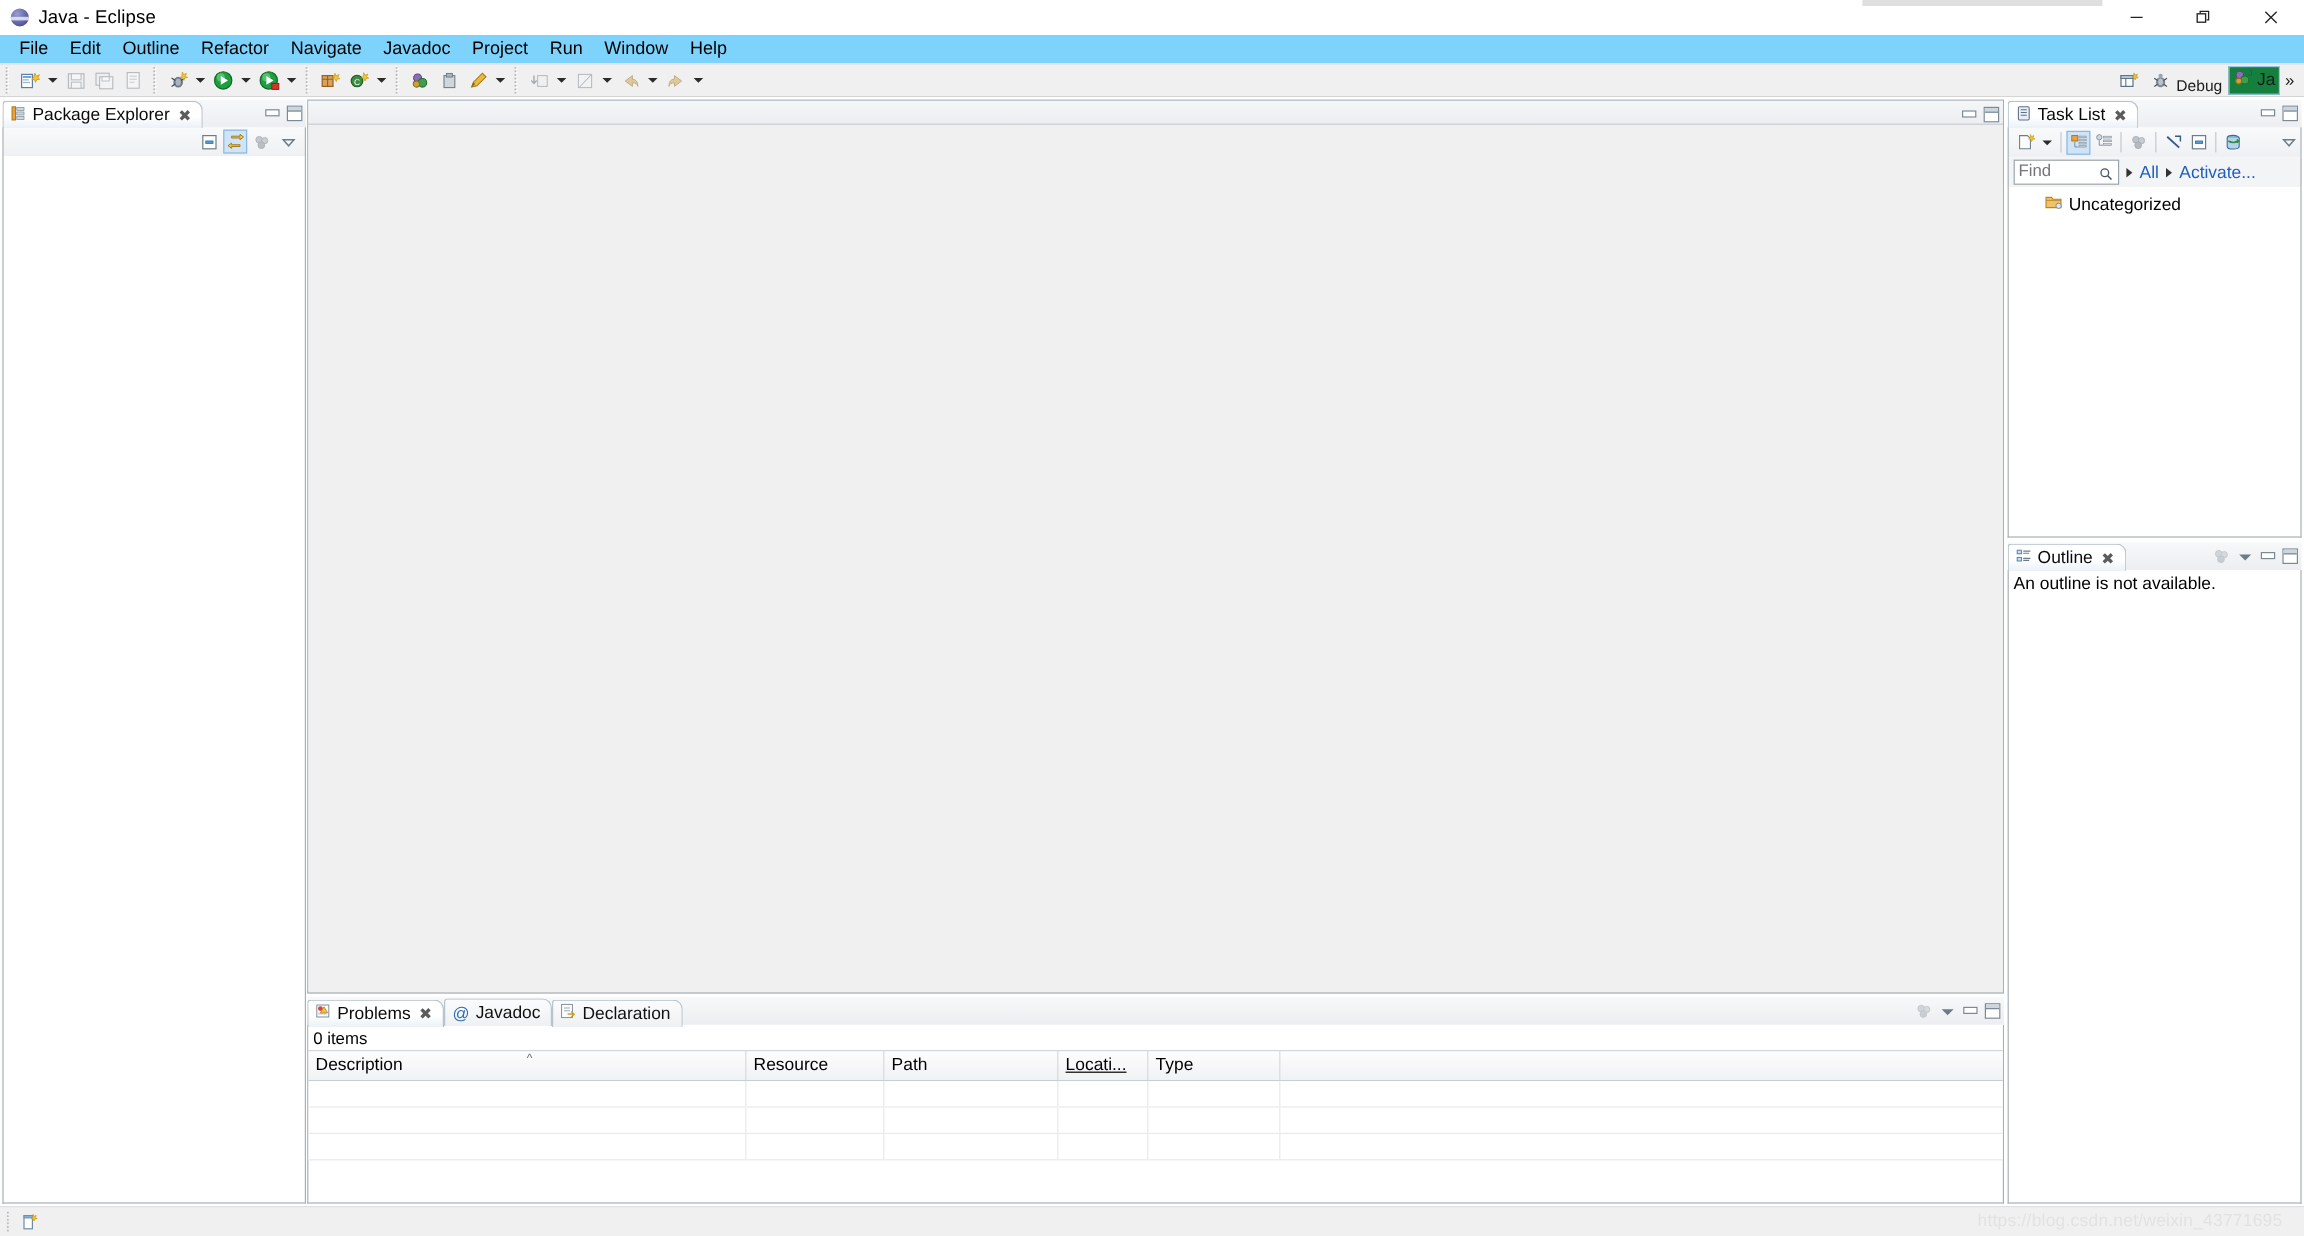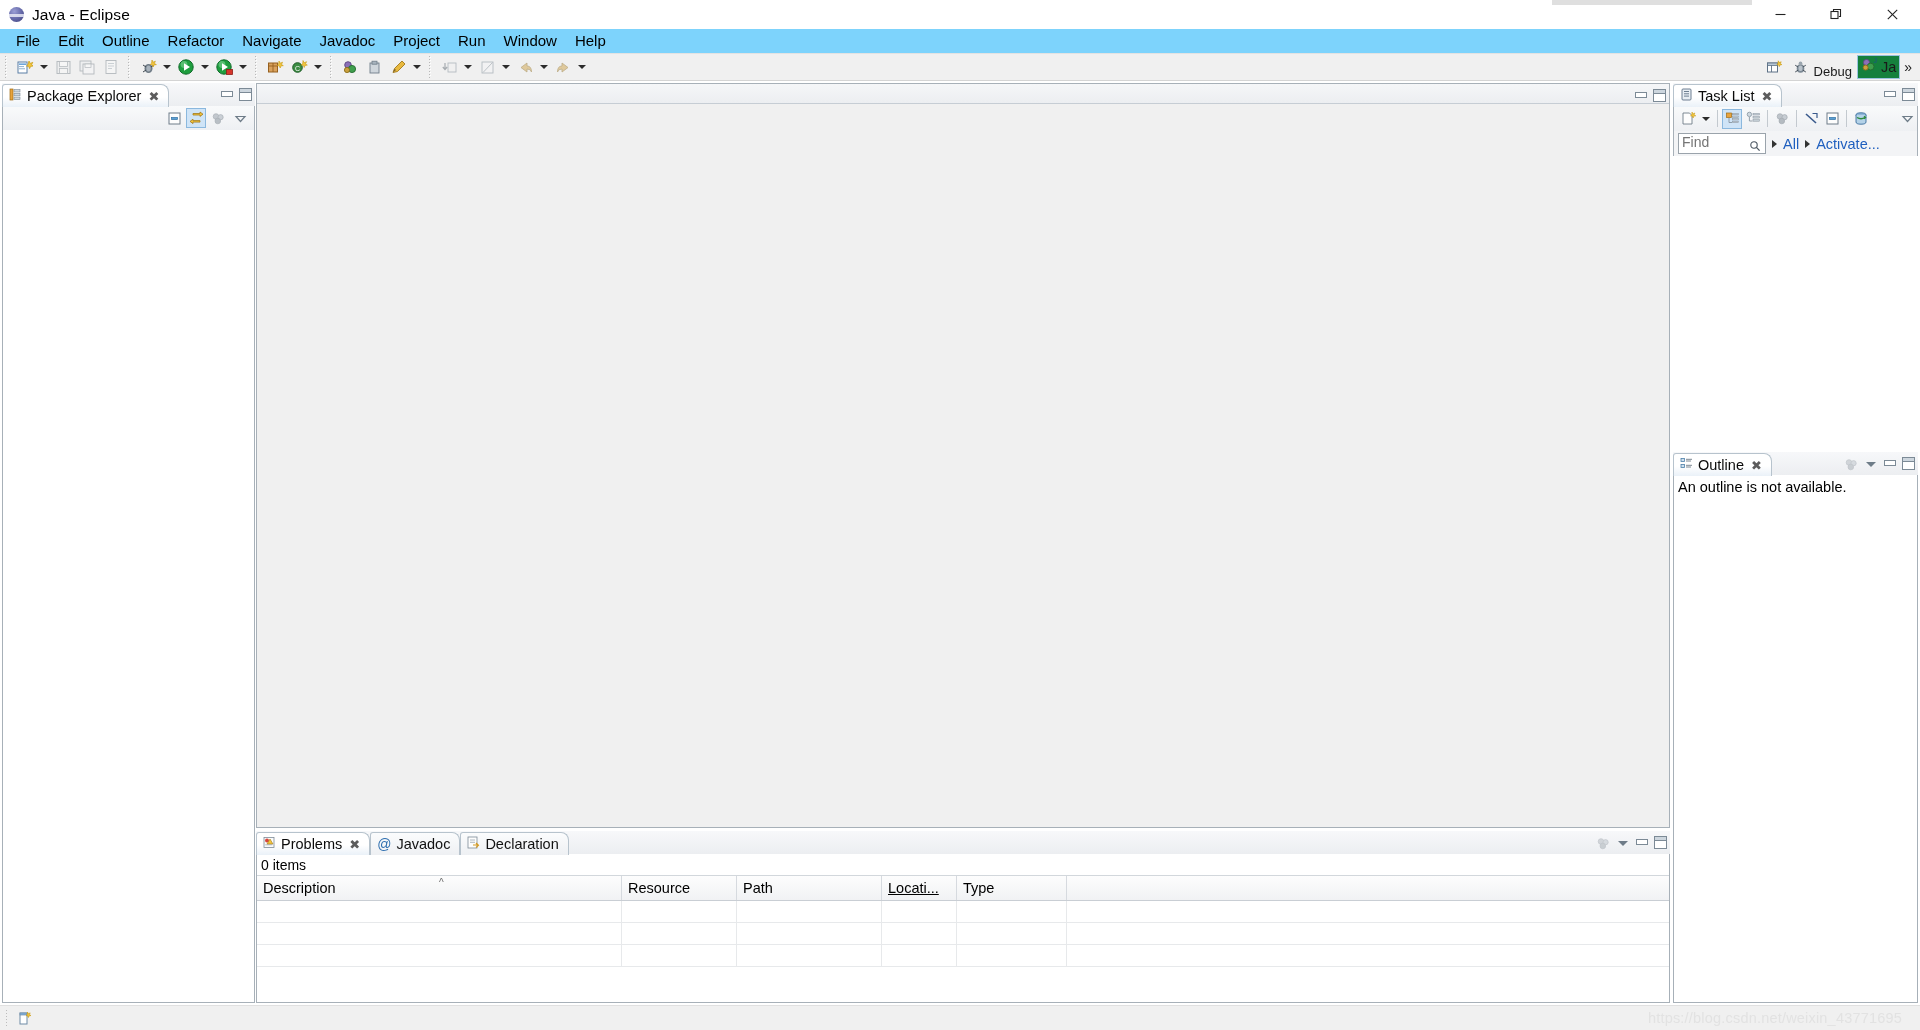--- a/index.html
+++ b/index.html
@@ -756,20 +756,32 @@
             <line x1="7.4" y1="7.4" x2="10.6" y2="10.6" stroke="#4a5560" stroke-width="1.3"></line>
           </svg>
         </span>
       </div>
       <span class="link-arrow"></span>
       <span class="blue-link">All</span>
       <span class="link-arrow"></span>
       <span class="blue-link">Activate...</span>
     </div>
 
+    <div class="tl-body">
+      <div class="tl-item">
+        <span>
+          <svg width="15" height="13" viewBox="0 0 15 13">
+            <path d="M1 2.5 L5.5 2.5 L6.8 4 L13.5 4 L13.5 11 L1 11 Z" fill="#f0c06a" stroke="#b8861f" stroke-width=".9"></path>
+            <path d="M1 5 L13.5 5" stroke="#b8861f" stroke-width=".7"></path>
+            <circle cx="11.5" cy="9.5" r="2.2" fill="#dfe6ec" stroke="#7d8b97" stroke-width=".8"></circle>
+          </svg>
+        </span>
+        <span>Uncategorized</span>
+      </div>
+    </div>
   </div>
 
   <div id="outline-view">
     <div class="view-tabbar">
       <div class="view-tab gradient">
         <span>
           <svg width="13" height="13" viewBox="0 0 13 13">
             <rect x="1" y="1.5" width="3.5" height="3" fill="#cfe0ee" stroke="#4d7fa8" stroke-width=".8"></rect>
             <rect x="1" y="7.5" width="3.5" height="3" fill="#cfe0ee" stroke="#4d7fa8" stroke-width=".8"></rect>
             <line x1="6" y1="2.3" x2="12" y2="2.3" stroke="#6e7c88" stroke-width=".9"></line>

